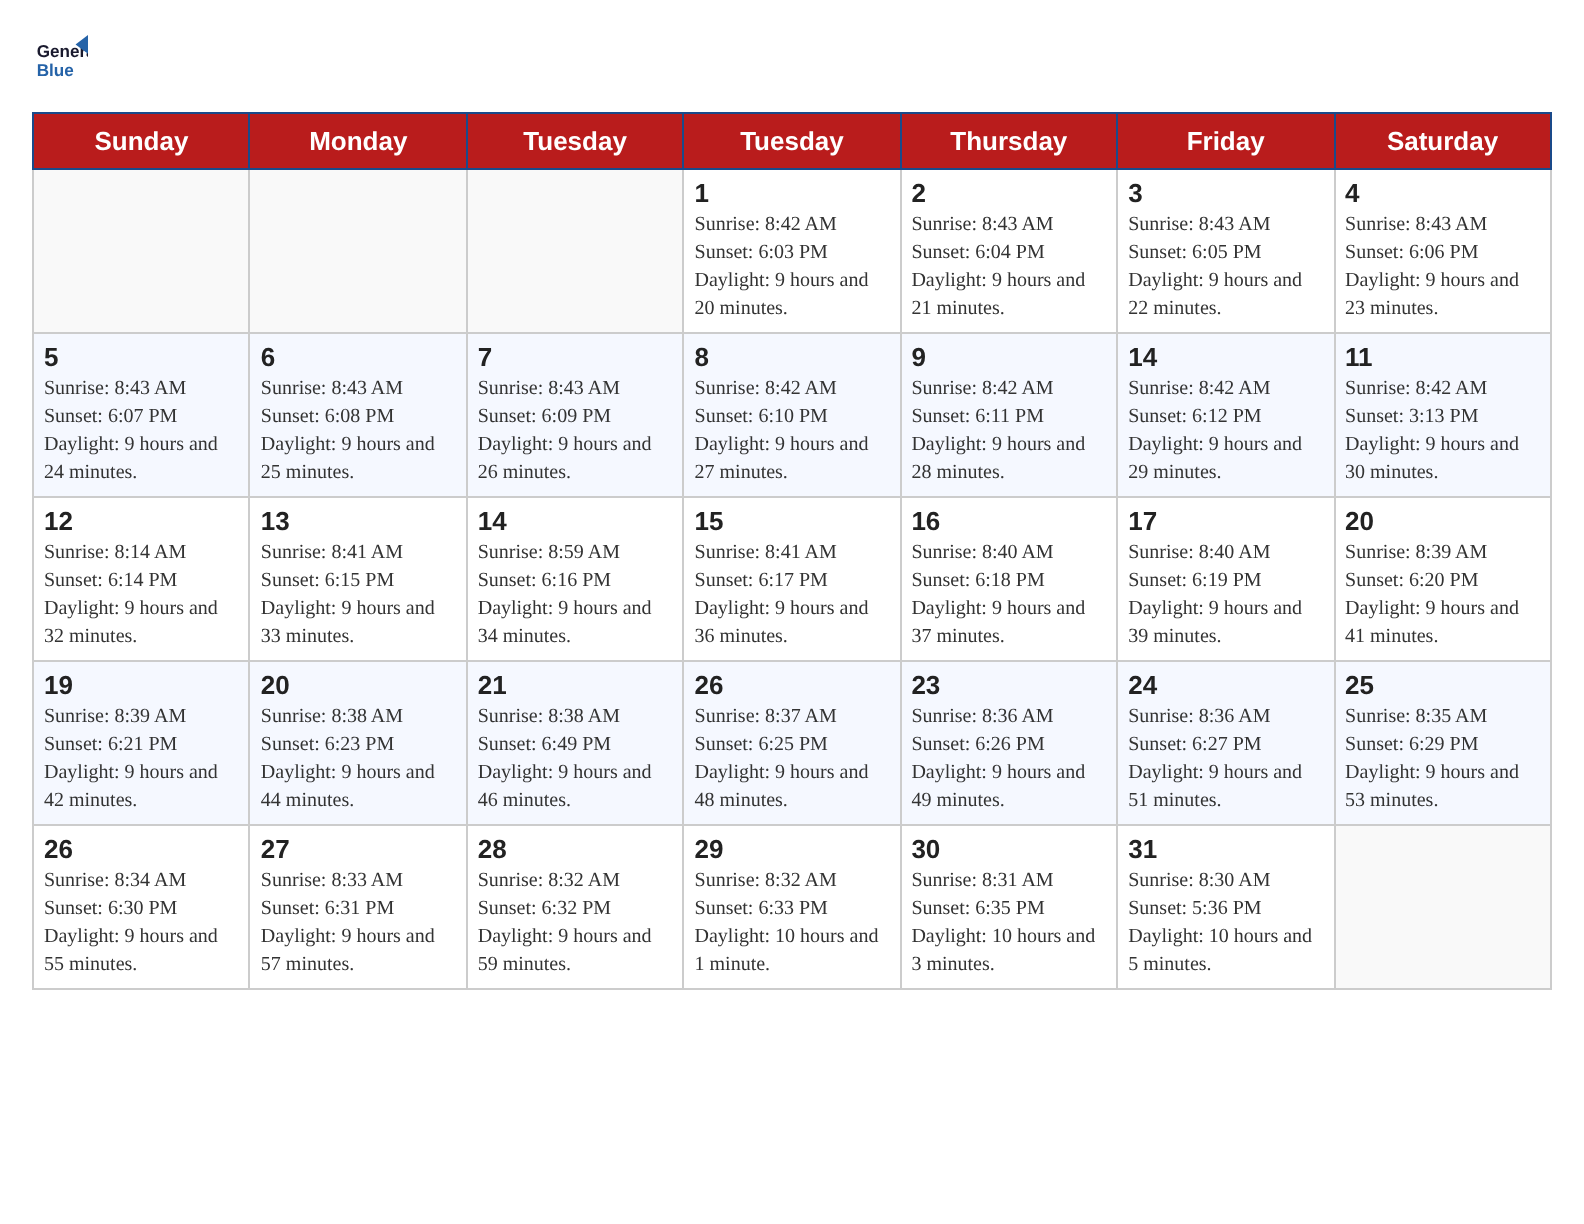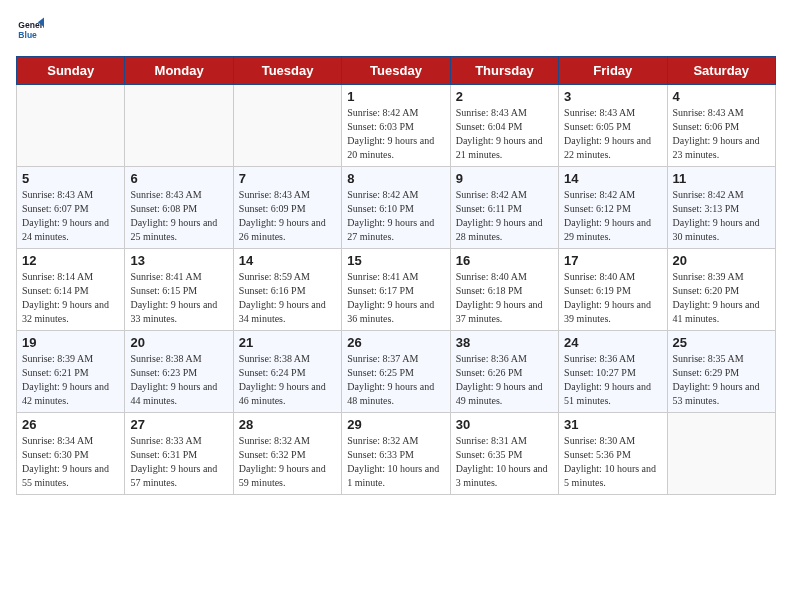--- a/index.html
+++ b/index.html
@@ -250,39 +250,39 @@
         </td>
         <td>
           <span class="day-number">20</span>
           <div class="day-info">Sunrise: 8:38 AM
 Sunset: 6:23 PM
 Daylight: 9 hours and 44 minutes.</div>
         </td>
         <td>
           <span class="day-number">21</span>
           <div class="day-info">Sunrise: 8:38 AM
-Sunset: 6:24 PM
+Sunset: 6:49 PM
 Daylight: 9 hours and 46 minutes.</div>
         </td>
         <td>
           <span class="day-number">26</span>
           <div class="day-info">Sunrise: 8:37 AM
 Sunset: 6:25 PM
 Daylight: 9 hours and 48 minutes.</div>
         </td>
         <td>
-          <span class="day-number">38</span>
+          <span class="day-number">23</span>
           <div class="day-info">Sunrise: 8:36 AM
 Sunset: 6:26 PM
 Daylight: 9 hours and 49 minutes.</div>
         </td>
         <td>
           <span class="day-number">24</span>
           <div class="day-info">Sunrise: 8:36 AM
-Sunset: 10:27 PM
+Sunset: 6:27 PM
 Daylight: 9 hours and 51 minutes.</div>
         </td>
         <td>
           <span class="day-number">25</span>
           <div class="day-info">Sunrise: 8:35 AM
 Sunset: 6:29 PM
 Daylight: 9 hours and 53 minutes.</div>
         </td>
       </tr>
       <tr>

